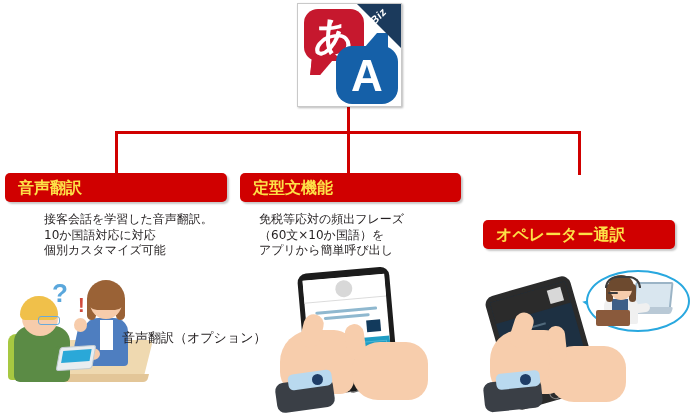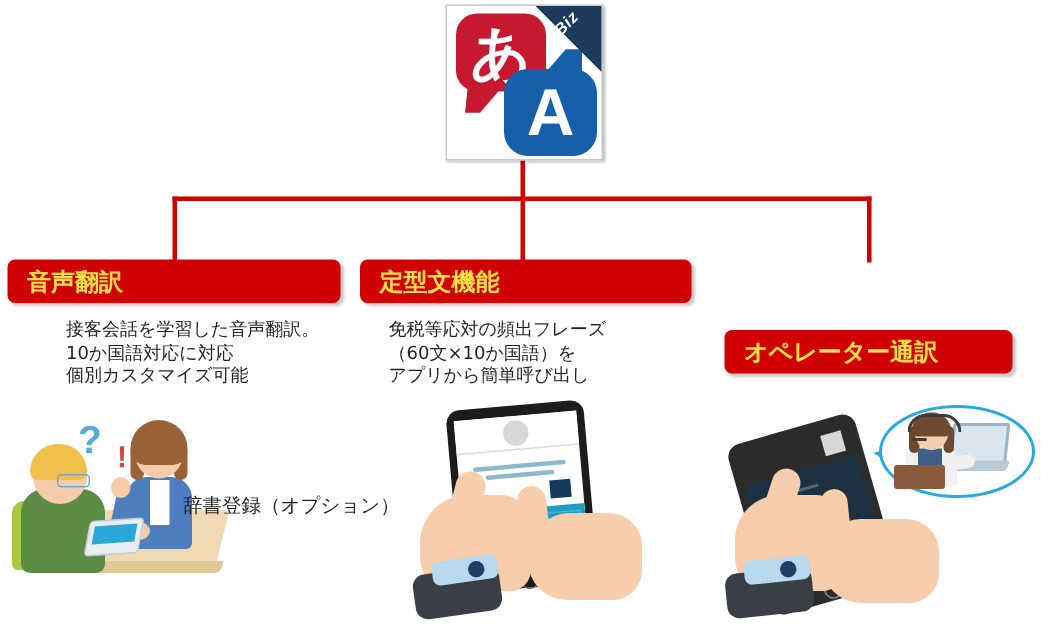--- a/index.html
+++ b/index.html
@@ -324,21 +324,21 @@
     <div class="i1-man-glass"></div>
     <div class="i1-man-arm"></div>
     <div class="i1-man-hand"></div>
     <div class="i1-tablet">
       <div class="i1-tablet-scr"></div>
     </div>
     <div class="i1-q">?</div>
     <div class="i1-ex">!</div>
   </div>
 
-  <div class="dict-title">辞書登録（オプション）</div>
+  <div class="dict-title">音声翻訳（オプション）</div>
 
   <div class="panel-head head-2">
     <span>定型文機能</span>
   </div>
   <div class="panel-body body-2">免税等応対の頻出フレーズ
 （60文×10か国語）を
 アプリから簡単呼び出し</div>
 
   <div class="ill ill2">
     <div class="i2-tab">

